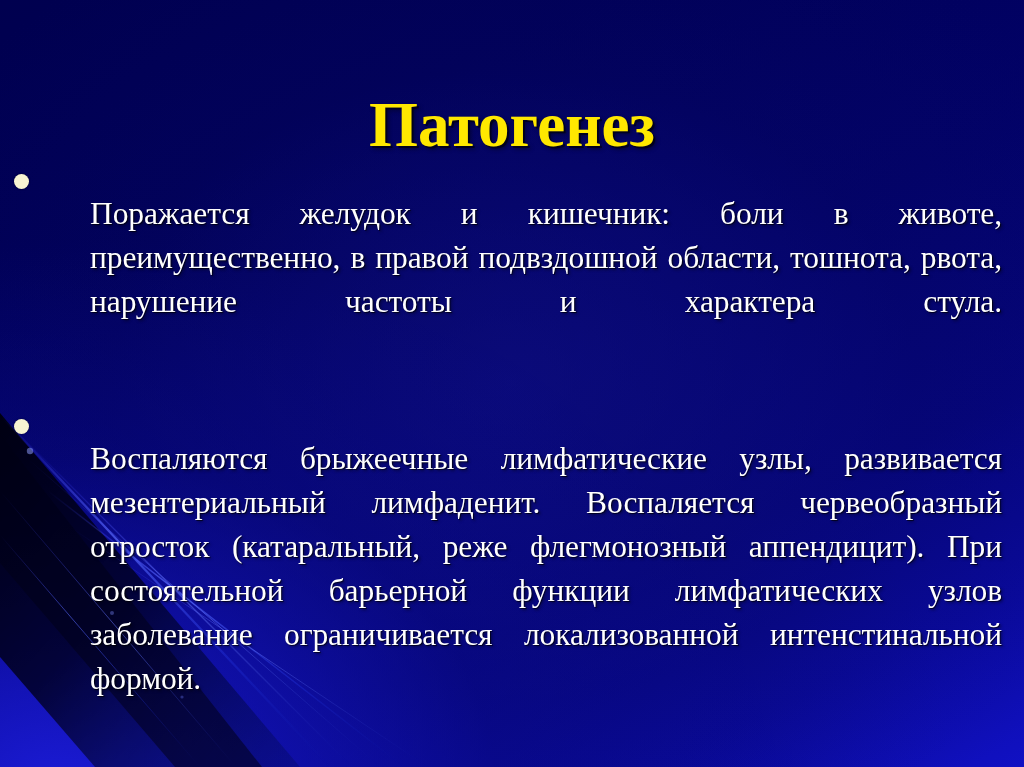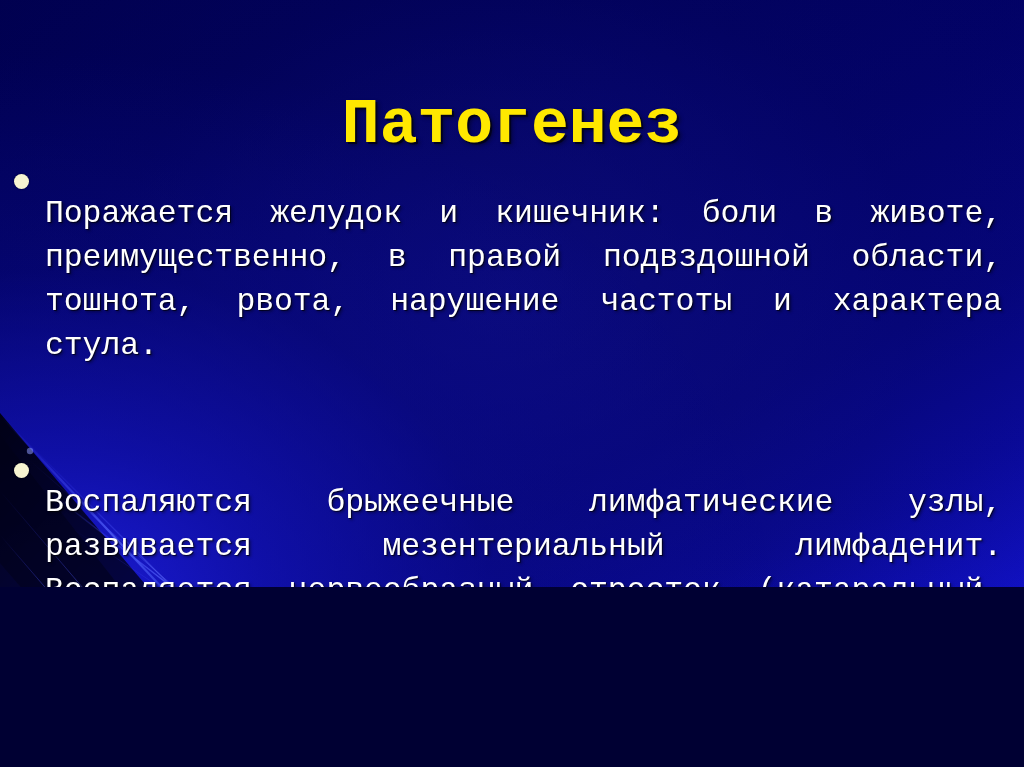--- a/index.html
+++ b/index.html
@@ -5,23 +5,23 @@
 <style>
   html, body {
     margin: 0;
     padding: 0;
     background: #000033;
   }
 
   .slide {
     position: relative;
     width: 1024px;
-    height: 587px;
+    height: 767px;
     overflow: hidden;
-    font-family: Liberation Mono, monospace;
+    font-family: Liberation Serif, serif;
     
     background:
       radial-gradient(ellipse 1150px 900px at 6% 104%,
           rgba(30,30,225,0.92) 0%,
           rgba(20,20,190,0.70) 18%,
           rgba(10,10,140,0.38) 38%,
           rgba(0,0,80,0.05) 62%,
           rgba(0,0,0,0) 78%),
       radial-gradient(ellipse 900px 700px at 50% 50%,
           rgba(18,18,140,0.55) 0%,
@@ -73,20 +73,21 @@
     left: 0;
     top: 160px;
     width: 1024px;
   }
 
   .bullet-row {
     display: flex;
     align-items: flex-start;
     padding: 0 22px 0 14px;
     margin-bottom: 6px;
+    gap: 45px;
   }
 
   .bullet-marker {
     flex: 0 0 auto;
     width: 15px;
     height: 15px;
     margin-top: 14px;
     margin-right: 16px;
     border-radius: 50%;
     background: #f7f4d2;

